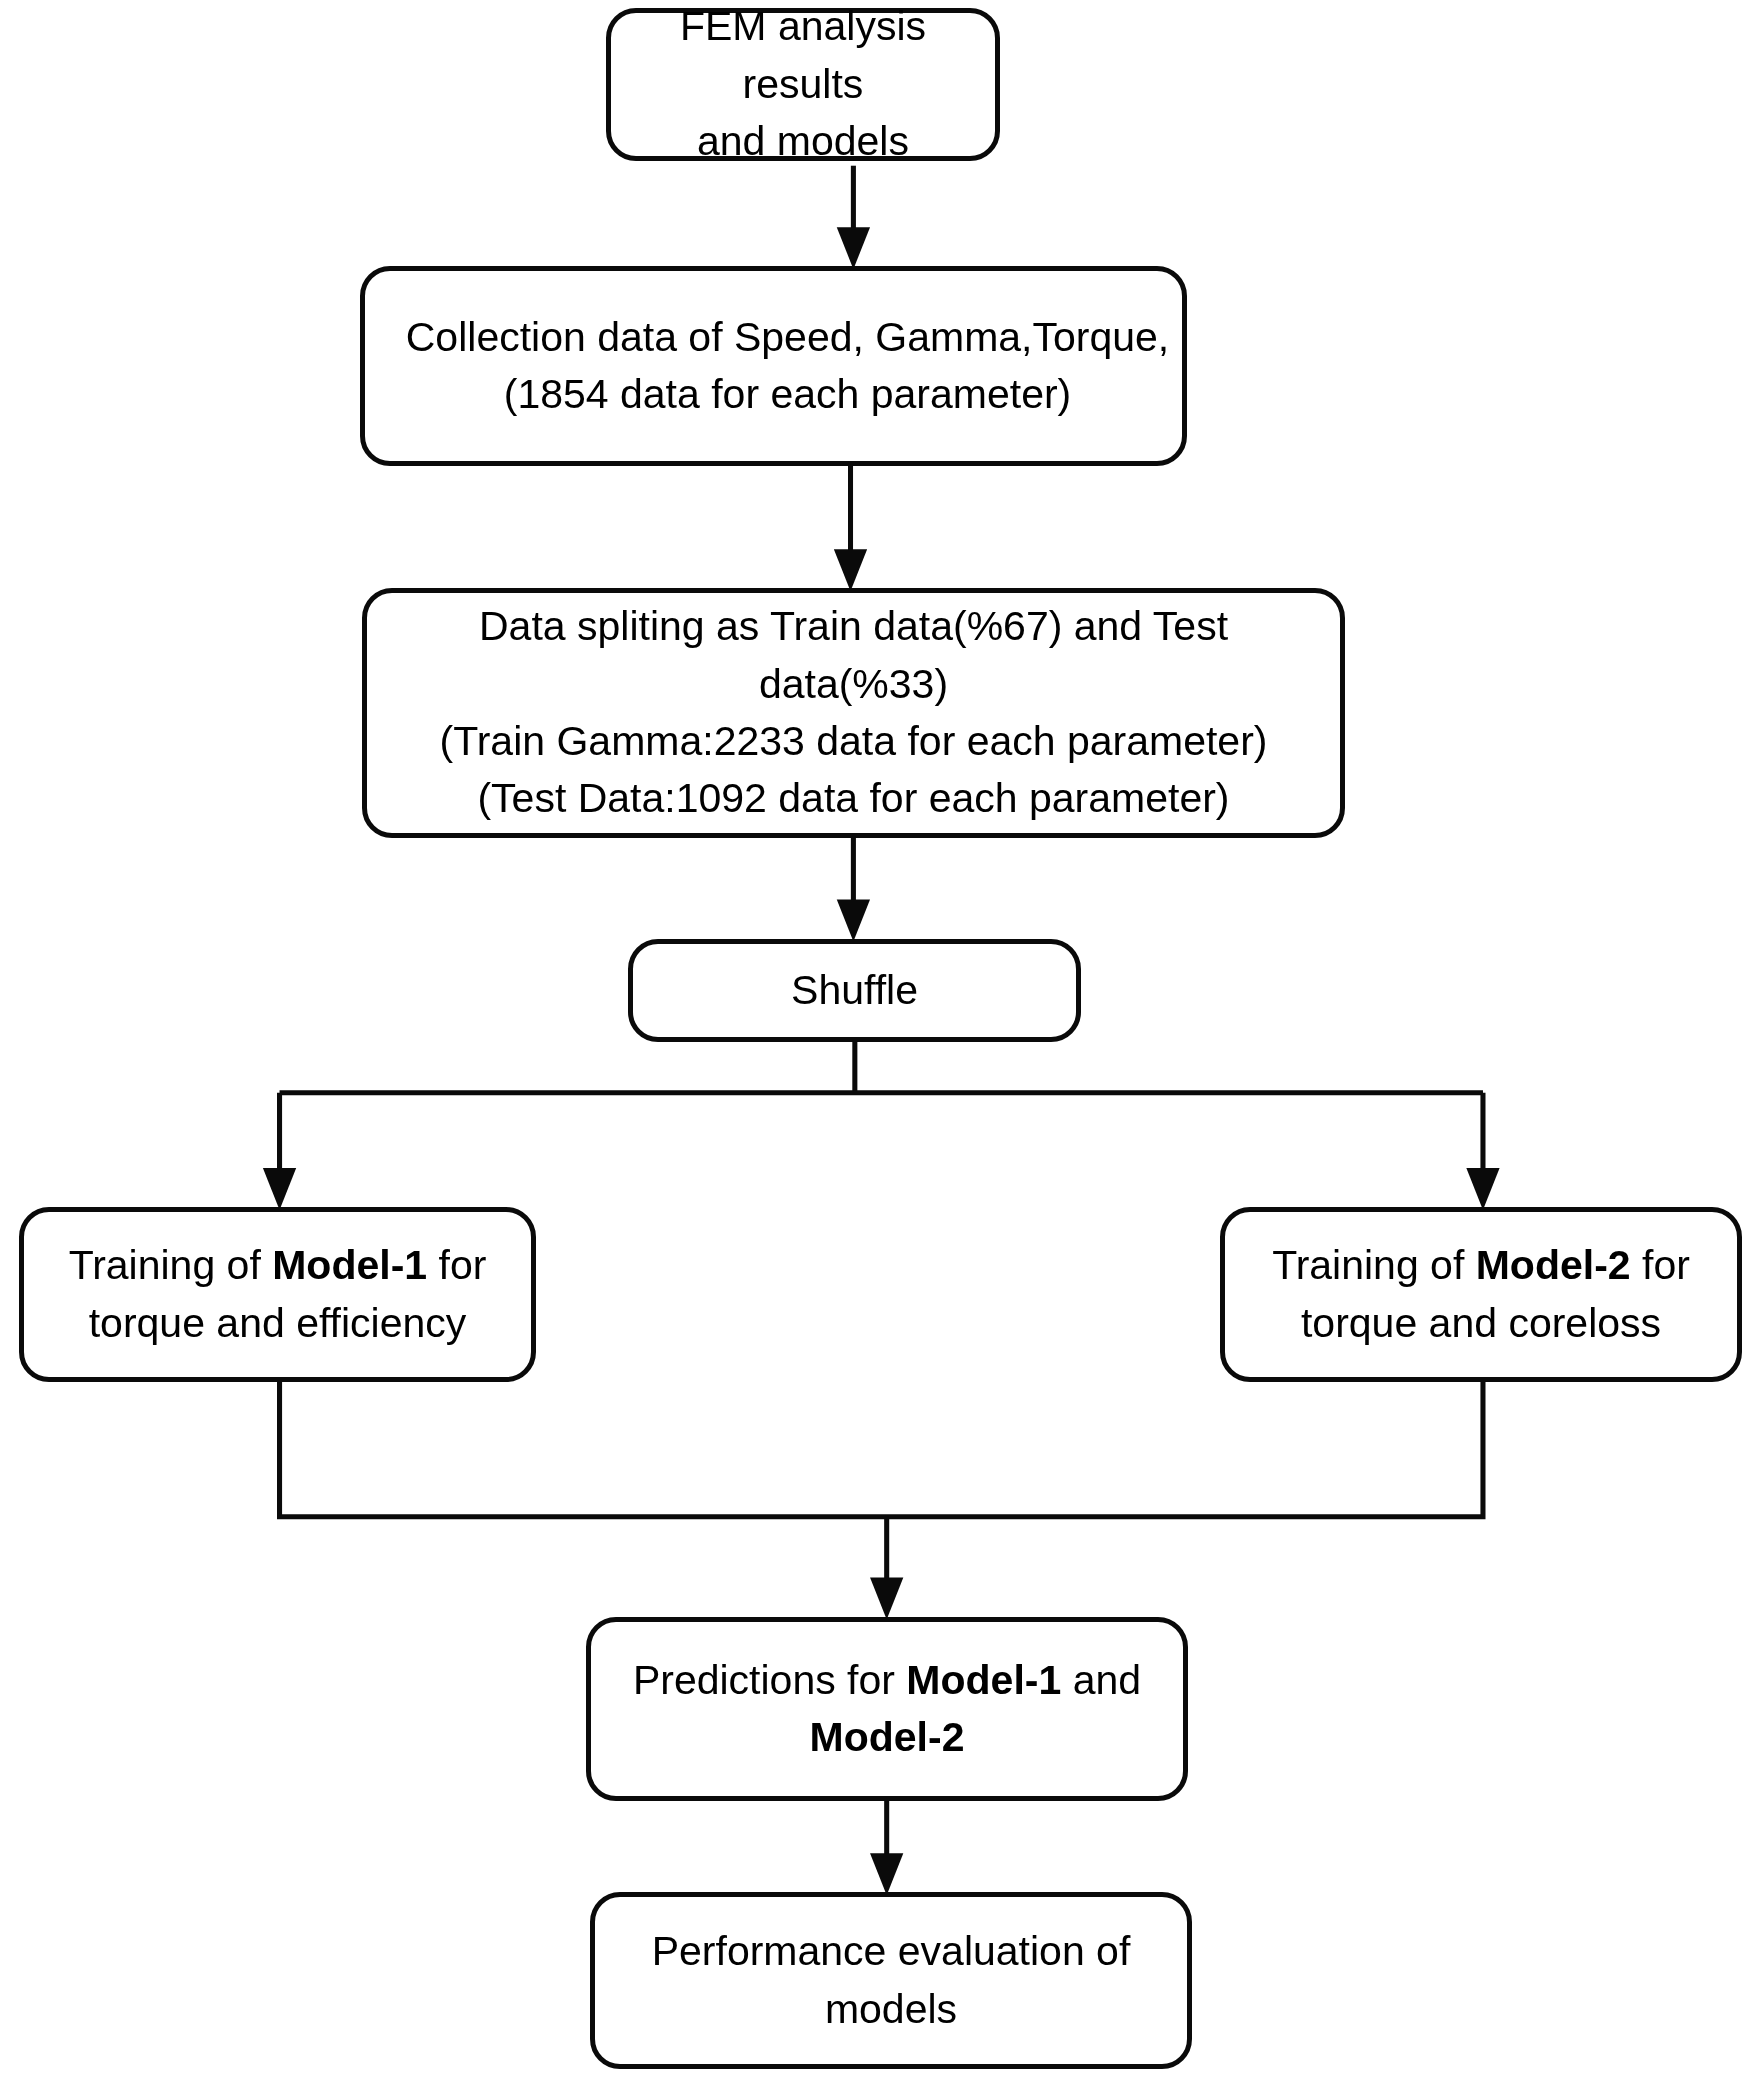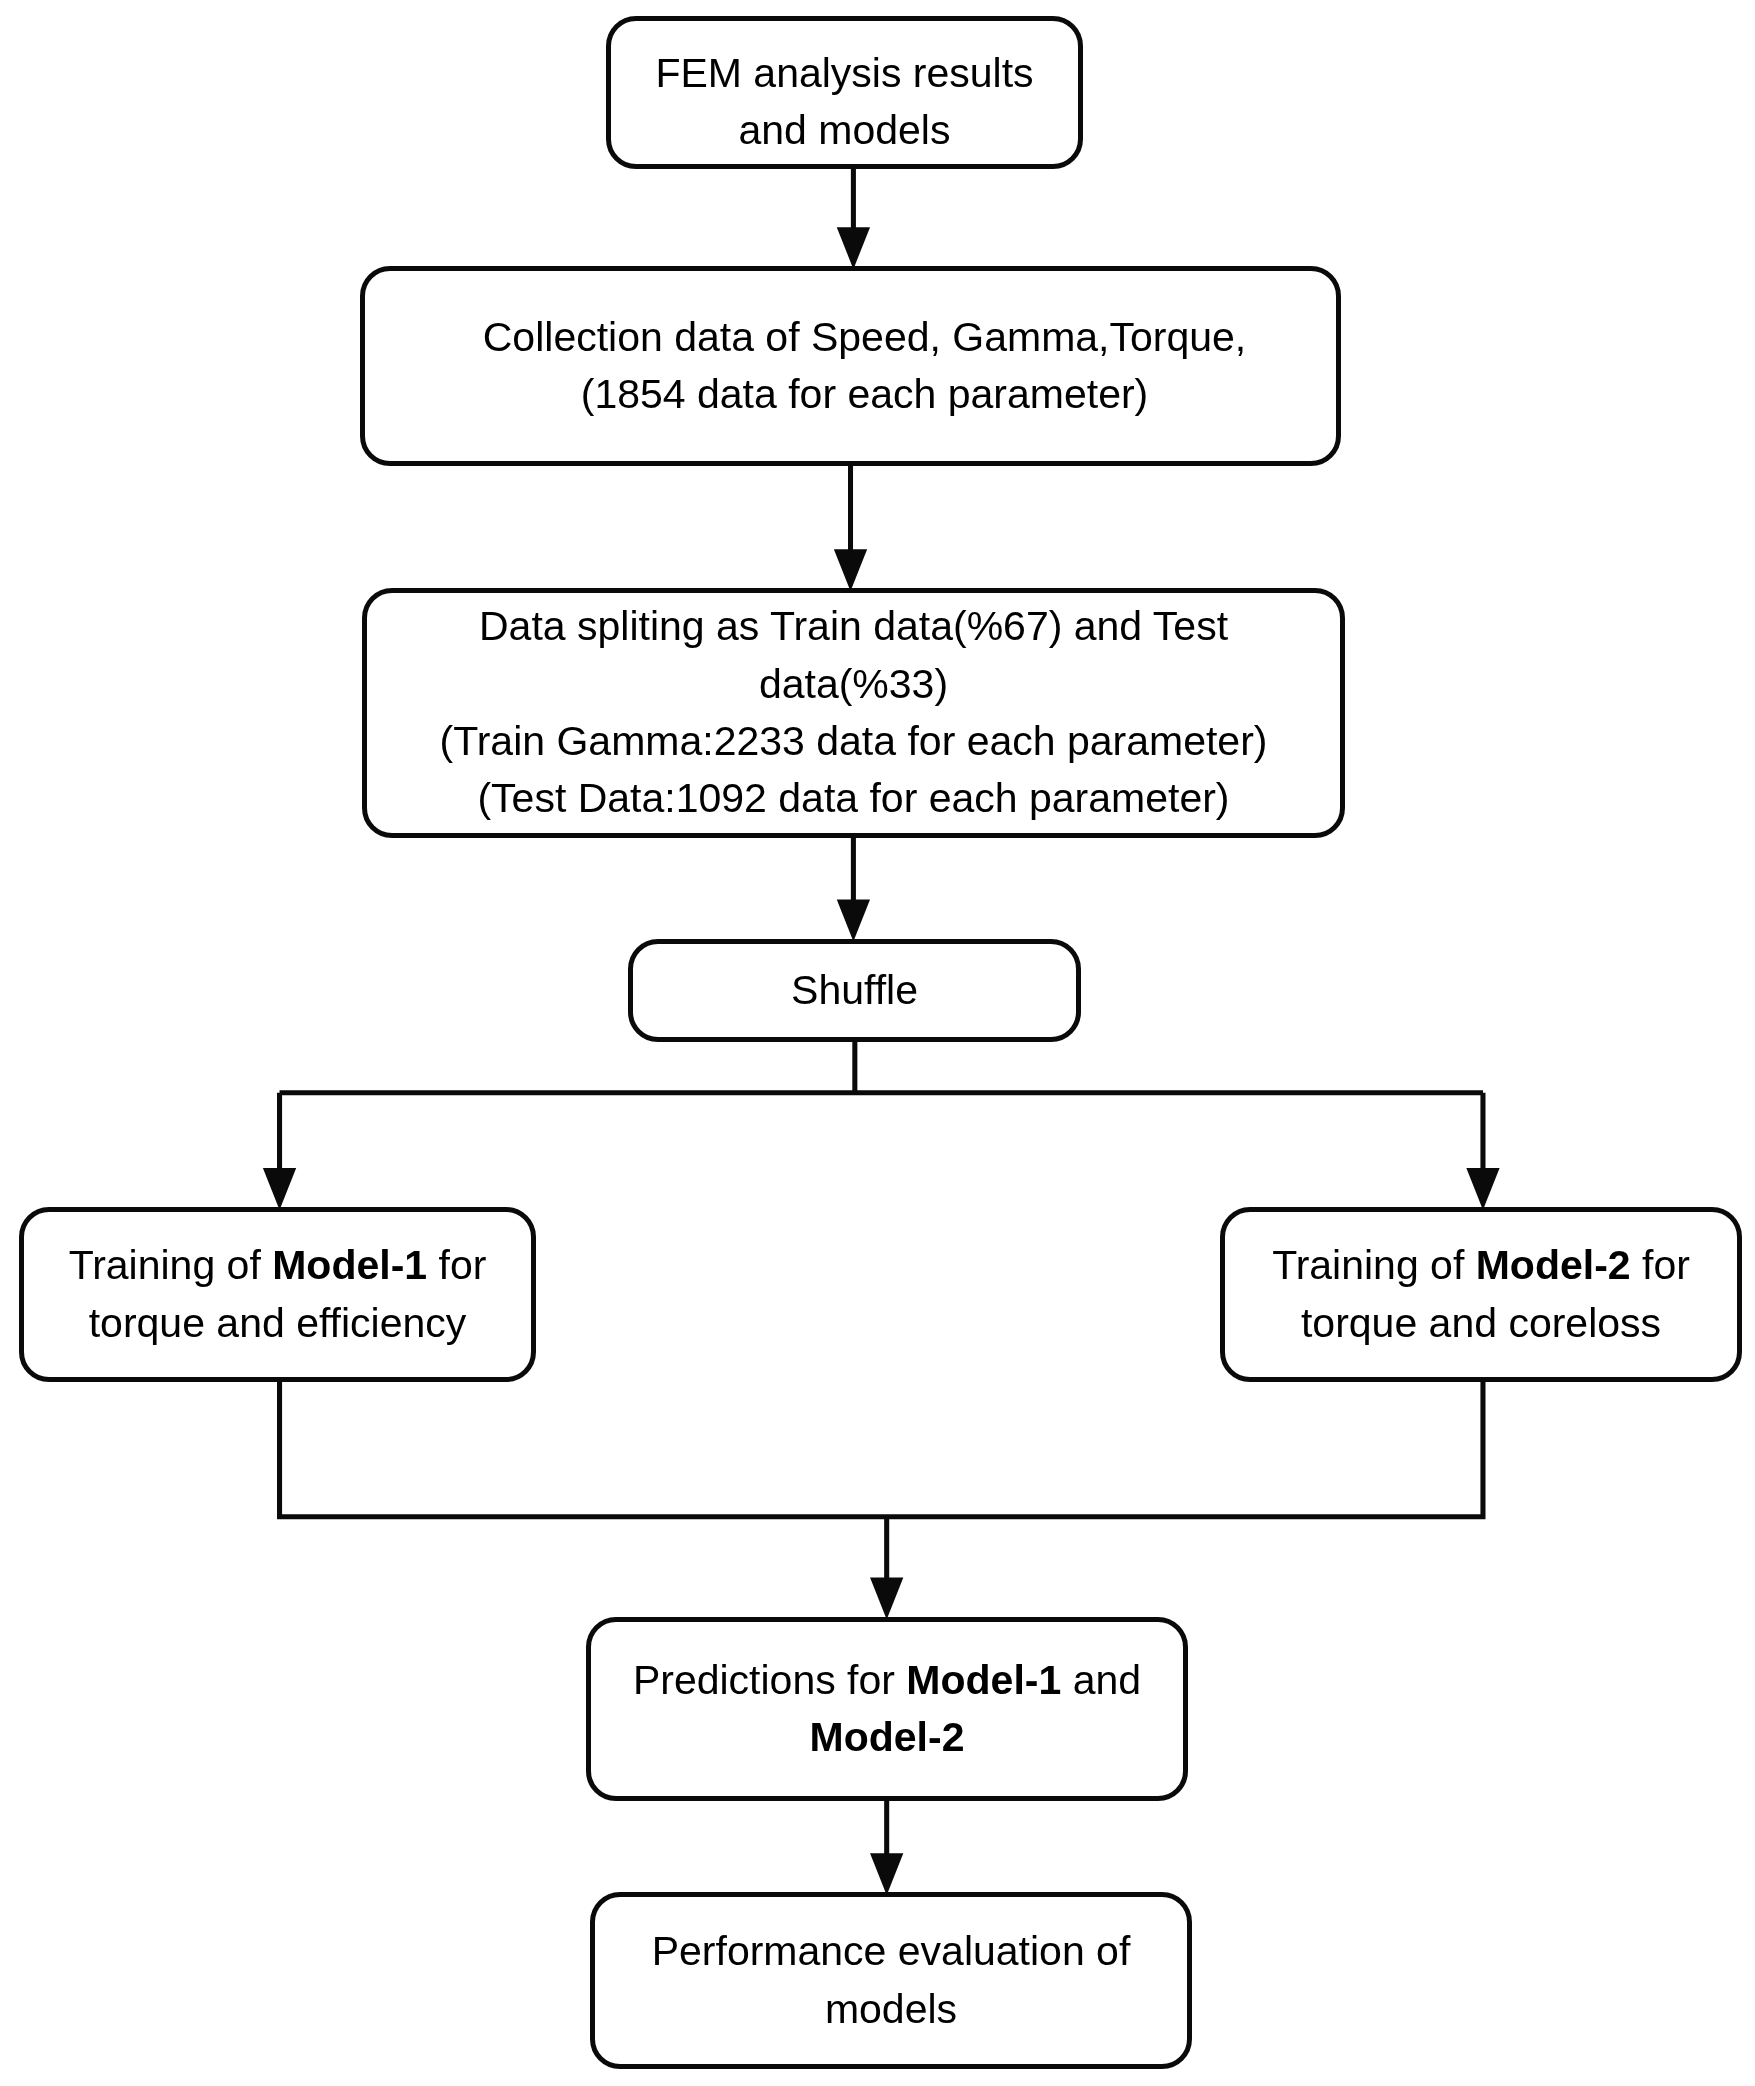--- a/index.html
+++ b/index.html
@@ -32,22 +32,22 @@
     flex-direction: column;
     align-items: center;
     justify-content: center;
     text-align: center;
     font-size: 41px;
     line-height: 1.4;
     padding: 4.3px 10px;
   }
   .node b { font-weight: 700; }
 
-  .node-fem         { left: 606px;  top: 16px;   width: 477px;  height: 153px; justify-content: flex-end; }
-  .node-collection  { left: 360px;  top: 266px;  width: 981px; height: 200px; padding-left: 38px; }
+  .node-fem         { left: 606px;  top: 8px;   width: 394px;  height: 153px; }
+  .node-collection  { left: 360px;  top: 266px;  width: 827px; height: 200px; padding-left: 38px; }
   .node-split       { left: 362px;  top: 588px;  width: 983px; height: 250px; }
   .node-shuffle     { left: 628px;  top: 939px; width: 453px;  height: 103px; }
   .node-model1      { left: 19px;   top: 1207px; width: 517px;  height: 175px; }
   .node-model2      { left: 1220px; top: 1207px; width: 522px;  height: 175px; }
   .node-predictions { left: 586px;  top: 1617px; width: 602px;  height: 184px; }
   .node-performance { left: 590px;  top: 1892px; width: 602px;  height: 177px; }
 </style>
 </head>
 <body>
 

